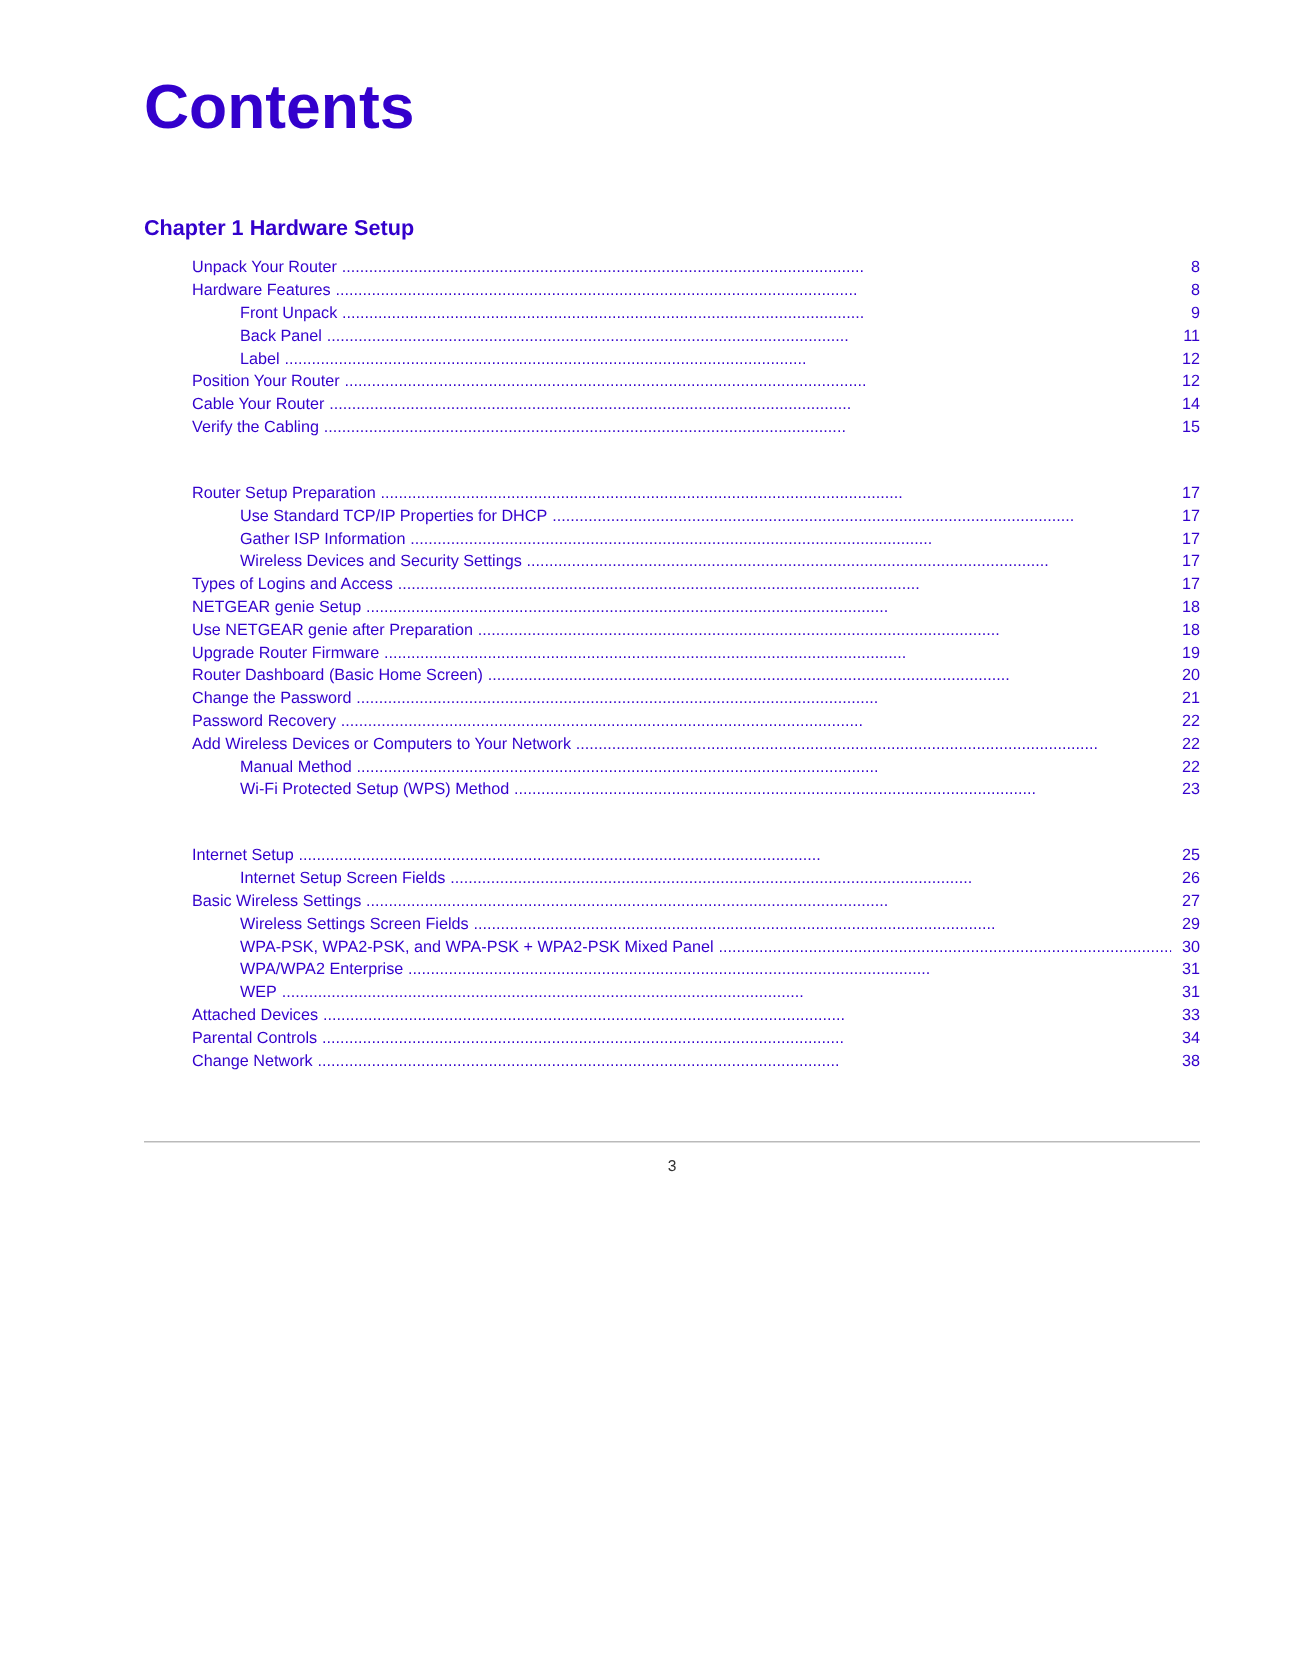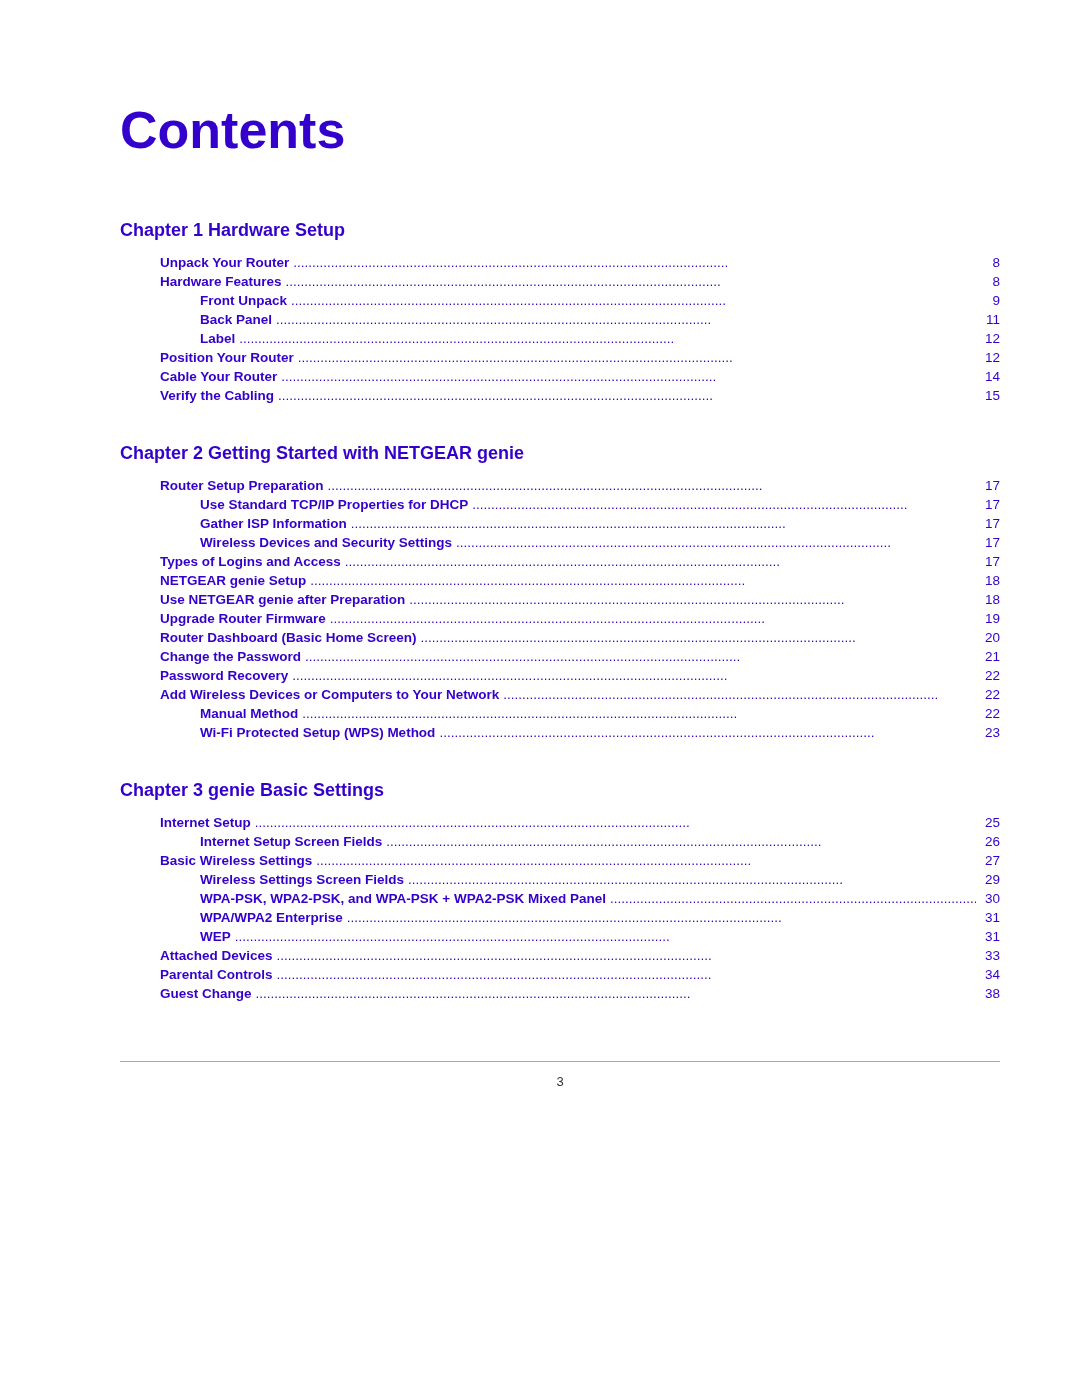--- a/index.html
+++ b/index.html
@@ -16,21 +16,20 @@
       position: relative;
       padding: 60px 80px 80px 120px;
       color: #3300cc;
     }
 
     .page-title {
       font-size: 52px;
       font-weight: bold;
       color: #3300cc;
       margin-bottom: 60px;
-      margin-top: 40px;
     }
 
     .chapter-section {
       margin-bottom: 40px;
     }
 
     .chapter-heading {
       font-size: 18px;
       font-weight: bold;
       color: #3300cc;
@@ -50,21 +49,20 @@
       padding-left: 40px;
     }
 
     .toc-entry.level2 {
       padding-left: 80px;
     }
 
     .toc-title {
       white-space: nowrap;
       flex-shrink: 0;
-      font-weight: bold;
     }
 
     .toc-dots {
       flex: 1;
       overflow: hidden;
       margin: 0 4px;
       color: #3300cc;
     }
 
     .toc-page {
@@ -129,21 +127,20 @@
         <span class="toc-dots"> ....................................................................................................................</span>
         <span class="toc-page">14</span>
       </div>
       <div class="toc-entry level1">
         <span class="toc-title">Verify the Cabling</span>
         <span class="toc-dots"> ....................................................................................................................</span>
         <span class="toc-page">15</span>
       </div>
     </div>
     <div class="chapter-section">
-      <div class="chapter-heading">Chapter 2    Getting Started with NETGEAR genie</div>
       <div class="toc-entry level1">
         <span class="toc-title">Router Setup Preparation</span>
         <span class="toc-dots"> ....................................................................................................................</span>
         <span class="toc-page">17</span>
       </div>
       <div class="toc-entry level2">
         <span class="toc-title">Use Standard TCP/IP Properties for DHCP</span>
         <span class="toc-dots"> ....................................................................................................................</span>
         <span class="toc-page">17</span>
       </div>
@@ -202,21 +199,20 @@
         <span class="toc-dots"> ....................................................................................................................</span>
         <span class="toc-page">22</span>
       </div>
       <div class="toc-entry level2">
         <span class="toc-title">Wi-Fi Protected Setup (WPS) Method</span>
         <span class="toc-dots"> ....................................................................................................................</span>
         <span class="toc-page">23</span>
       </div>
     </div>
     <div class="chapter-section">
-      <div class="chapter-heading">Chapter 3    genie Basic Settings</div>
       <div class="toc-entry level1">
         <span class="toc-title">Internet Setup</span>
         <span class="toc-dots"> ....................................................................................................................</span>
         <span class="toc-page">25</span>
       </div>
       <div class="toc-entry level2">
         <span class="toc-title">Internet Setup Screen Fields</span>
         <span class="toc-dots"> ....................................................................................................................</span>
         <span class="toc-page">26</span>
       </div>
@@ -249,21 +245,21 @@
         <span class="toc-title">Attached Devices</span>
         <span class="toc-dots"> ....................................................................................................................</span>
         <span class="toc-page">33</span>
       </div>
       <div class="toc-entry level1">
         <span class="toc-title">Parental Controls</span>
         <span class="toc-dots"> ....................................................................................................................</span>
         <span class="toc-page">34</span>
       </div>
       <div class="toc-entry level1">
-        <span class="toc-title">Guest Change</span>
+        <span class="toc-title">Change Network</span>
         <span class="toc-dots"> ....................................................................................................................</span>
         <span class="toc-page">38</span>
       </div>
     </div>
   </div>
 
 <hr class="divider">
 <div class="page-number">3</div>
 
 </body></html>

